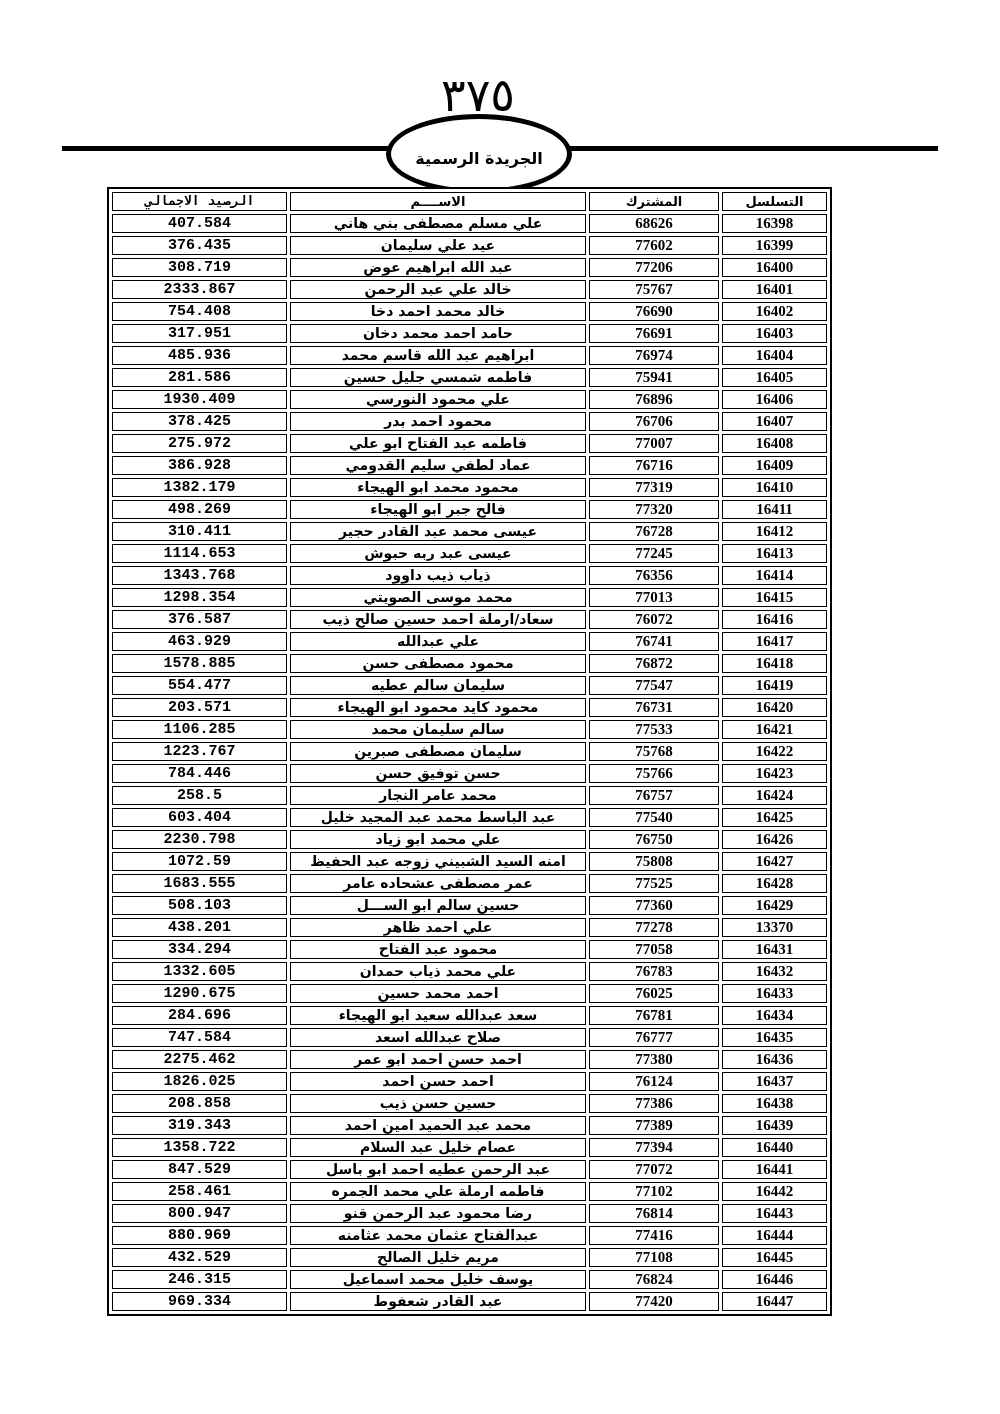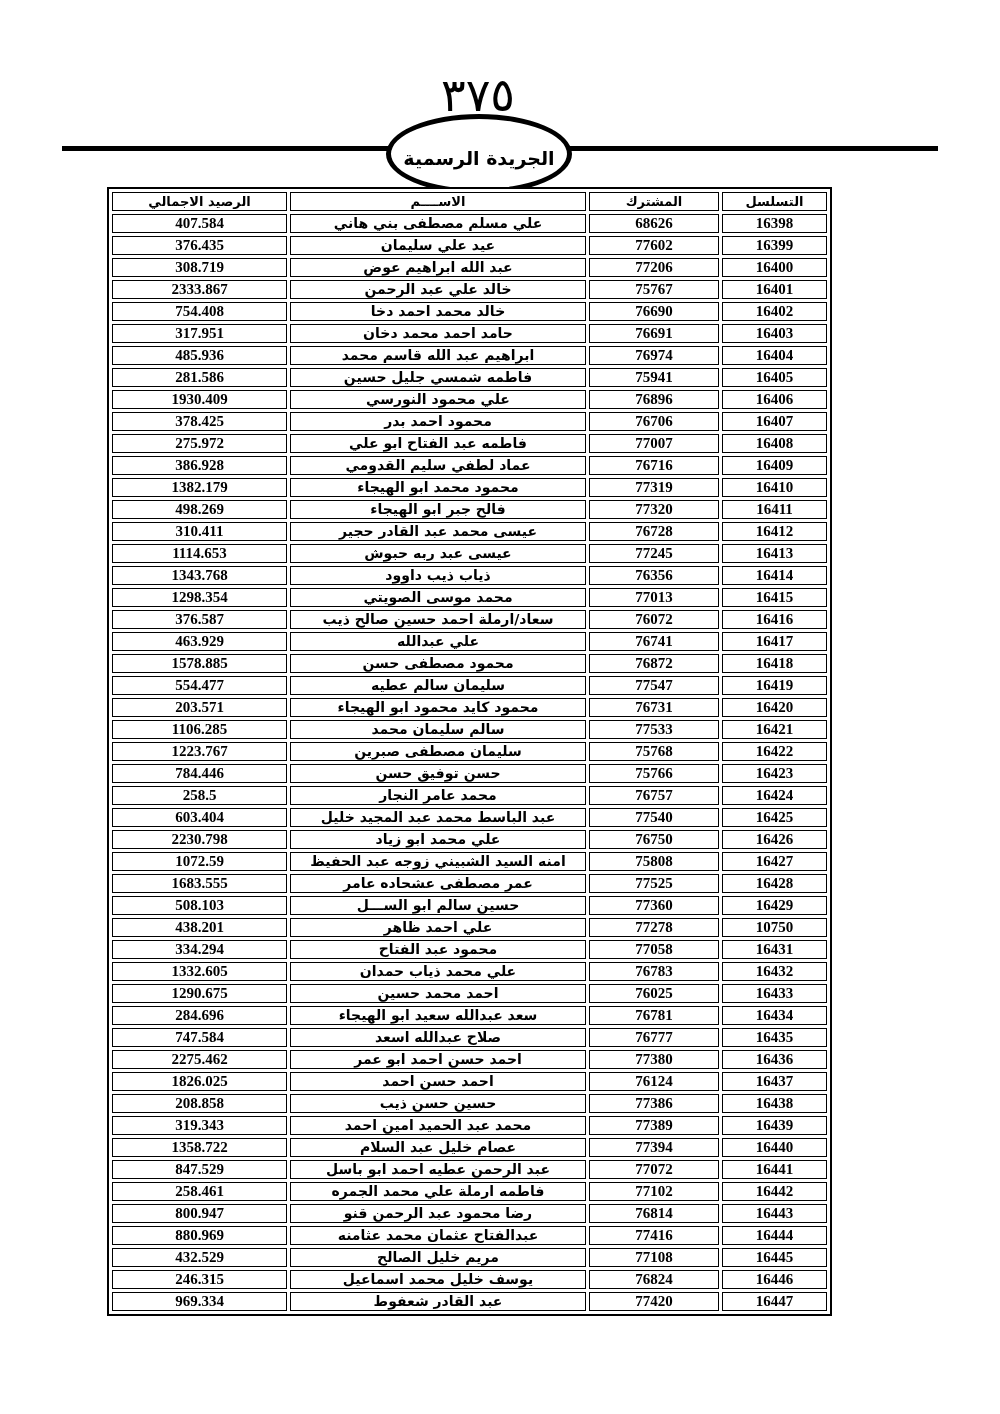--- a/index.html
+++ b/index.html
@@ -42,21 +42,21 @@
     background: #ffffff;
     border: 5px solid #000;
     border-radius: 50%;
     display: flex;
     align-items: center;
     justify-content: center;
     padding-top: 8px;
     box-sizing: content-box;
   }
   .banner-ellipse .banner-text {
-    font-size: 19px;
+    font-size: 16px;
     font-weight: bold;
     direction: rtl;
     white-space: nowrap;
     text-align: center;
   }
   .gazette-table-wrap {
     position: absolute;
     top: 187px;
     left: 107px;
     width: 716px;
@@ -76,21 +76,21 @@
     padding: 0 2px;
     text-align: center;
     vertical-align: middle;
     line-height: 1.05;
     overflow: hidden;
     white-space: nowrap;
   }
   th.col-serial, td.col-serial   { width: 99px; }
   th.col-subscriber, td.col-subscriber { width: 124px; }
   th.col-name, td.col-name       { width: 290px; }
-  th.col-balance, td.col-balance { width: 169px; }
+  th.col-balance, td.col-balance { width: 169px; font-family: Liberation Mono, monospace; }
   .num {
     font-family: "Liberation Serif", "DejaVu Serif", serif;
     font-weight: bold;
     font-size: 15px;
     direction: ltr;
   }
   .ar {
     font-family: "DejaVu Sans", sans-serif;
     font-weight: bold;
     font-size: 14px;
@@ -337,21 +337,21 @@
   </tr>
 
   <tr>
     <td class="col-serial num">16429</td>
     <td class="col-subscriber num">77360</td>
     <td class="col-name ar">حسين سالم ابو الســـل</td>
     <td class="col-balance num">508.103</td>
   </tr>
 
   <tr>
-    <td class="col-serial num">10750</td>
+    <td class="col-serial num">13370</td>
     <td class="col-subscriber num">77278</td>
     <td class="col-name ar">علي احمد ظاهر</td>
     <td class="col-balance num">438.201</td>
   </tr>
 
   <tr>
     <td class="col-serial num">16431</td>
     <td class="col-subscriber num">77058</td>
     <td class="col-name ar">محمود عبد الفتاح</td>
     <td class="col-balance num">334.294</td>

